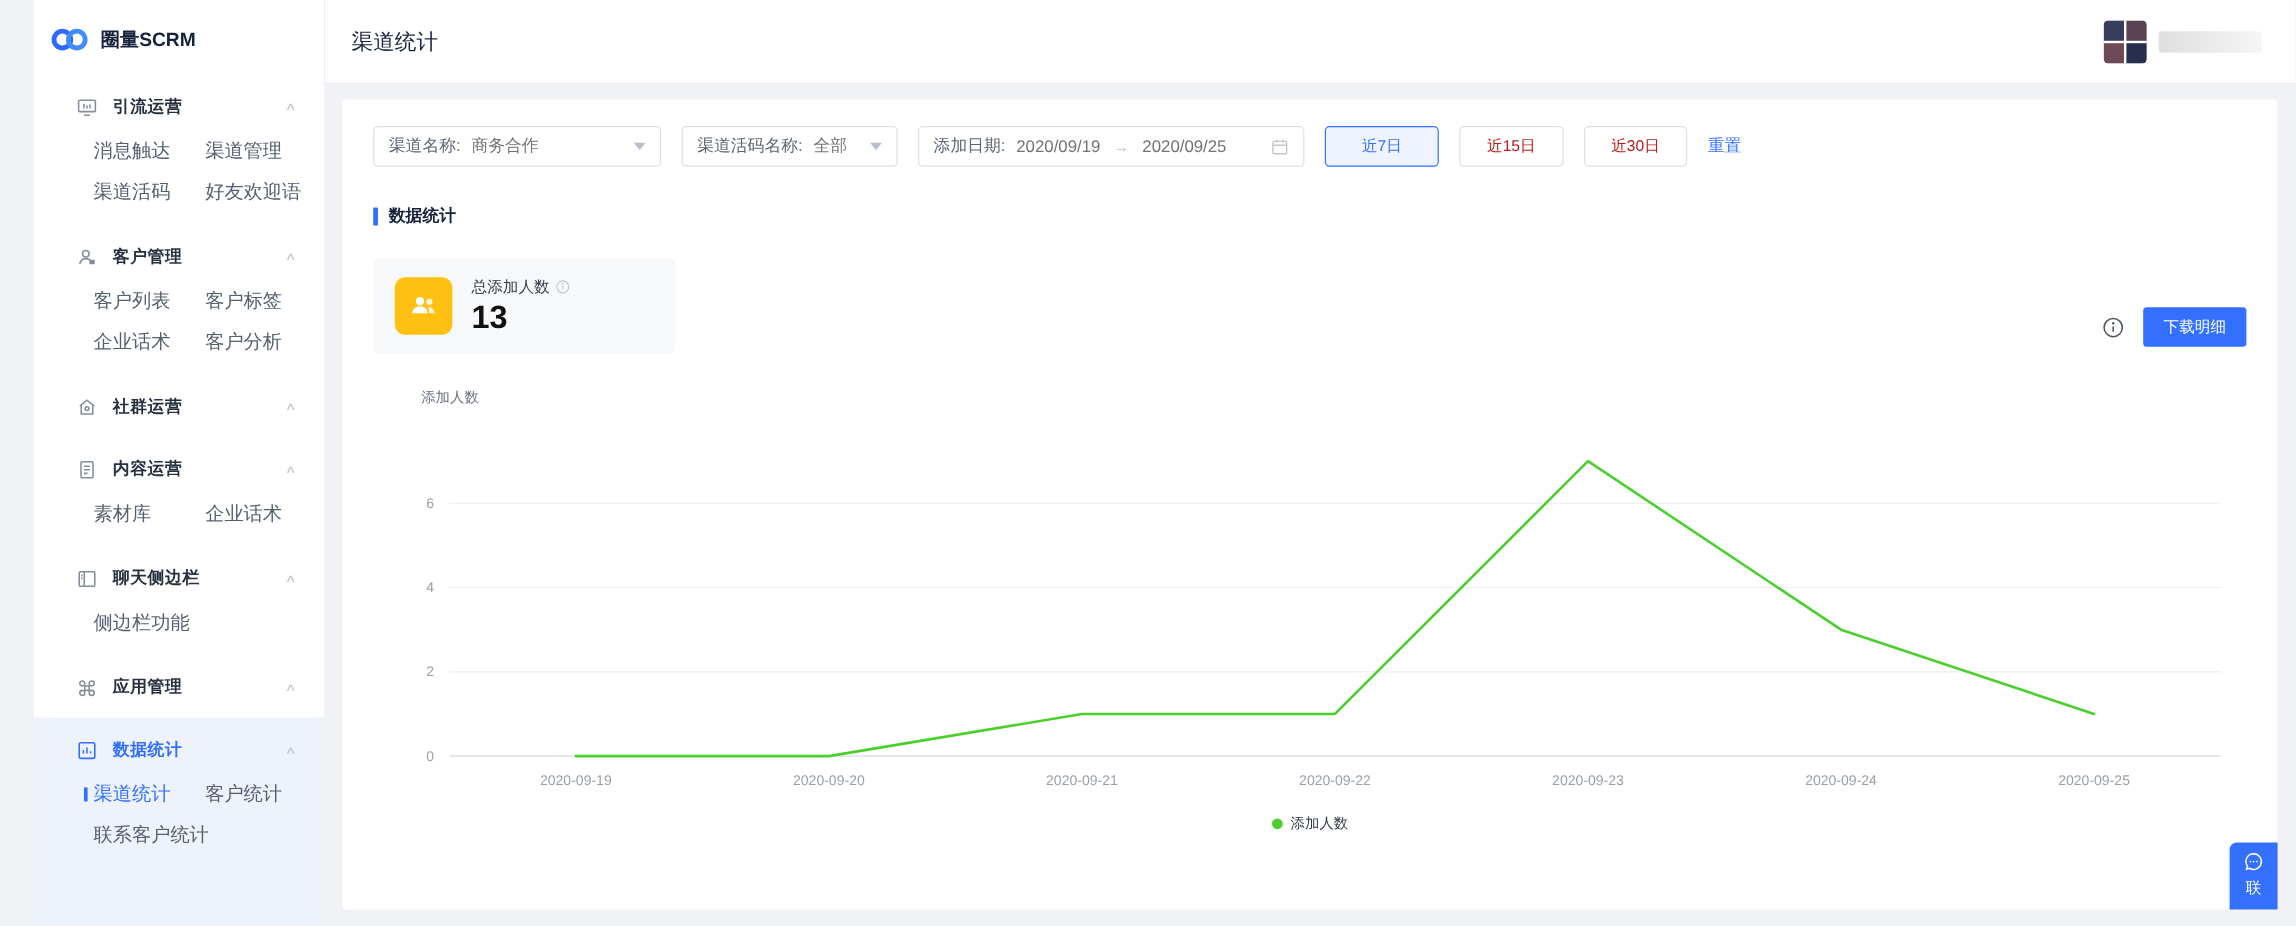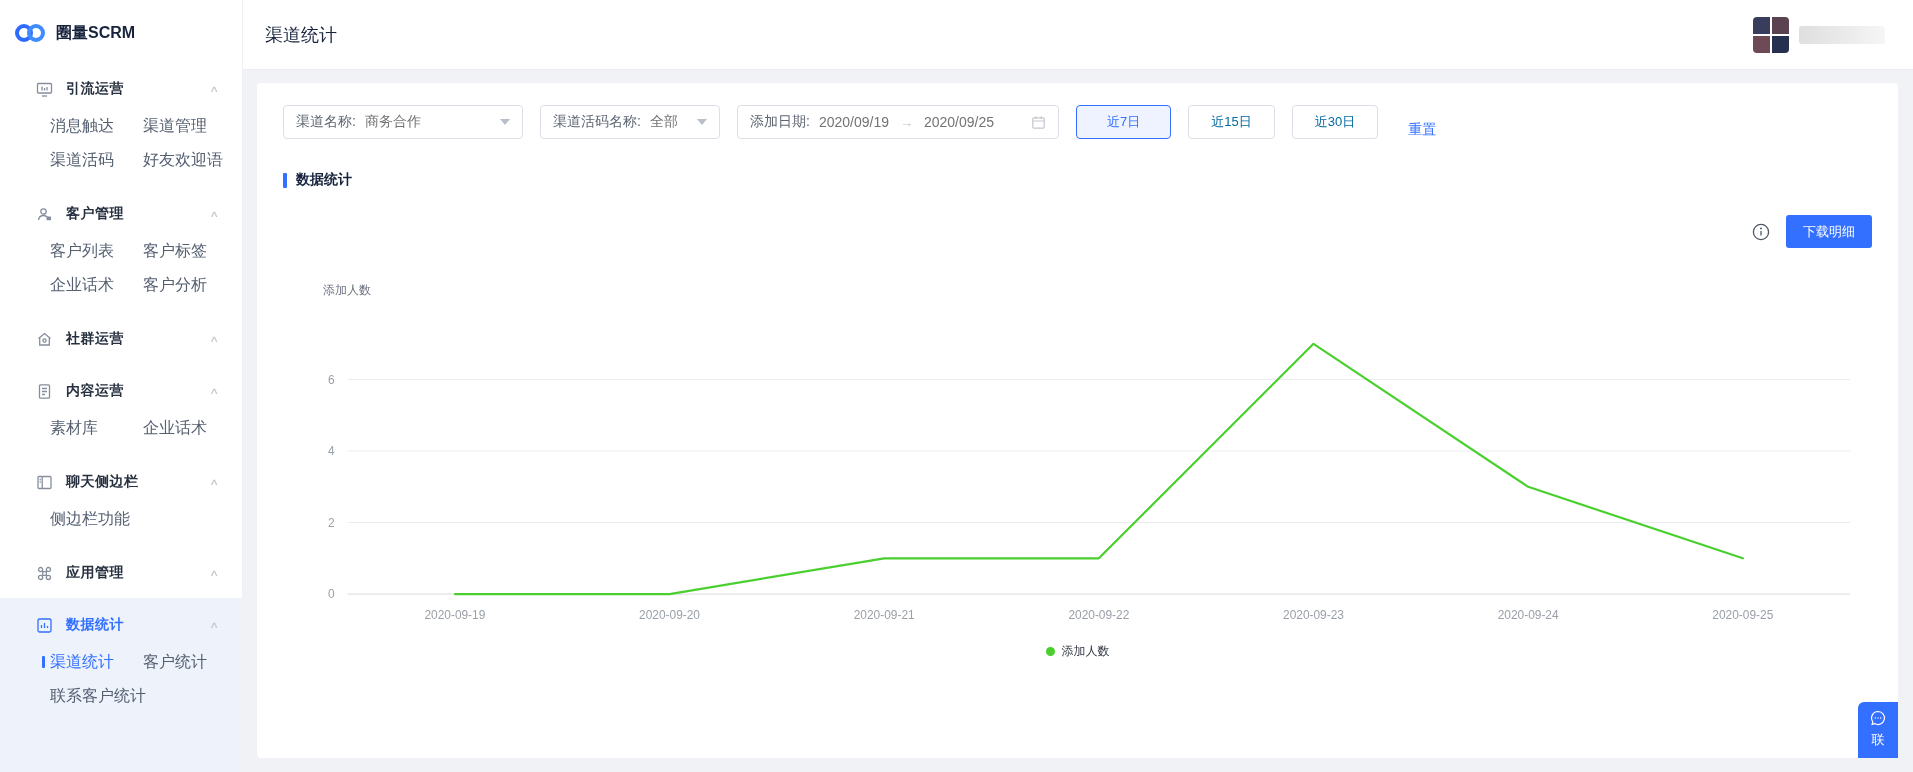--- a/index.html
+++ b/index.html
@@ -4,21 +4,21 @@
 <style>
   * { margin:0; padding:0; box-sizing:border-box; }
   html,body { width:1913px; height:772px; overflow:hidden;
     font-family:"Liberation Sans","DejaVu Sans",sans-serif; background:#f0f2f5; }
   :root{ --blue:#3370ff; --green:#4acf2f; --yellow:#fdc013; }
 
   .app { display:flex; width:1913px; height:772px; }
 
   
   .sidebar { width:243px; background:#fff; border-right:1px solid #eef0f3;
-    display:flex; flex-direction:column; flex-shrink:0; }
+    display:flex; flex-direction:column; flex-shrink:0;margin-left:28px; }
   .logo-row { display:flex; align-items:center; gap:10px; padding:22px 0 18px 14px; }
   .logo-mark { width:32px; height:22px; }
   .logo-text { font-size:16px; font-weight:bold; color:#17233d; }
   .nav { flex:1; display:flex; flex-direction:column; }
   .nav-group { padding:14px 0 12px 0; }
   .nav-title-row { position:relative; display:flex; align-items:center; height:26px;
     padding-left:36px; cursor:pointer; }
   .nav-icon { width:17px; height:17px; color:#868e9c; display:inline-flex; margin-right:13px; }
   .nav-icon svg { width:17px; height:17px; }
   .nav-title { font-size:14px; font-weight:600; color:#27303f; letter-spacing:.5px; }
@@ -44,38 +44,38 @@
       linear-gradient(#fff,#fff) 50% 0/2px 100% no-repeat,
       linear-gradient(#fff,#fff) 0 50%/100% 2px no-repeat,
       conic-gradient(#5a4250 0 25%, #26304e 0 50%, #6e4a56 0 75%, #383d5e 0); }
   .user-name-blur { width:86px; height:18px; border-radius:3px;
     background:linear-gradient(90deg,#dfdfdf,#ececec 60%,#f6f6f6); filter:blur(.6px); }
 
   .content { flex:1; padding:13px 15px 14px 14px; overflow:hidden; }
   .card { background:#fff; border-radius:4px; height:100%; padding:22px 26px; position:relative; }
 
   
-  .filter-row { display:flex; align-items:flex-end; gap:17px; }
+  .filter-row { display:flex; align-items:center; gap:17px; }
   .fbox { display:flex; align-items:center; height:34px; border:1px solid #dcdfe6;
     border-radius:4px; padding:0 12px; gap:9px; background:#fff; cursor:pointer; }
   .flabel { font-size:14px; color:#5e6673; }
   .fvalue { font-size:14px; color:#737373; font-weight:400; }
   .sel-caret { width:0; height:0; border-left:5px solid transparent; border-right:5px solid transparent;
     border-top:6px solid #b9bfc9; margin-left:auto; }
   .fbox.channel { width:240px; }
   .fbox.livecode { width:180px; }
   .fbox.daterange { width:322px; cursor:pointer; }
   .date-arrow { color:#b9bfc9; font-size:13px; padding:0 2px; }
   .cal-icon { margin-left:auto; color:#c3c7cf; display:flex; }
   .range-btn { height:34px; padding:0 22px; border:1px solid #dcdfe6; border-radius:4px;
-    background:#fff; font-size:13px; color:#0369a1; cursor:pointer;
+    background:#fff; font-size:13px; color:#b91c1c; cursor:pointer;
     font-family:inherit; }
   .range-btn.active { border-color:var(--blue); color:var(--blue); background:#eef3ff; padding:0 30px; }
   .reset-link { background:none; border:none; color:var(--blue); font-size:14px; cursor:pointer;
-    font-family:inherit; margin-left:13px; }
+    font-family:inherit; margin-left:0; }
 
   
   .section-title { display:flex; align-items:center; gap:9px; margin-top:32px; }
   .section-bar { width:4px; height:15px; background:var(--blue); border-radius:1px; }
   .section-text { font-size:14px; font-weight:bold; color:#17233d; }
 
   .stat-download-row { display:flex; align-items:flex-end; margin-top:26px; }
   .stat-card { width:252px; height:80px; background:#f7f8fa; border-radius:4px;
     display:flex; align-items:center; padding:0 18px; gap:16px; }
   .stat-icon { width:48px; height:48px; border-radius:9px; background:var(--yellow);
@@ -289,20 +289,43 @@
           <button class="range-btn">近30日</button>
           <button class="reset-link">重置</button>
         </div>
 
         <div class="section-title">
           <span class="section-bar"></span>
           <span class="section-text">数据统计</span>
         </div>
 
         <div class="stat-download-row">
+          <div class="stat-card">
+            <div class="stat-icon">
+              <svg viewBox="0 0 28 28" fill="#fff">
+                  <circle cx="11" cy="10" r="3.4"></circle>
+                  <path d="M4.5 20c.6-4 3.2-5.8 6.5-5.8s5.9 1.8 6.5 5.8z"></path>
+                  <circle cx="18.8" cy="10.5" r="2.6" opacity=".85"></circle>
+                  <path d="M17.6 14.6c2.9.2 5 1.9 5.6 5.4h-4.4c-.2-2.2-.6-4-1.2-5.4z" opacity=".85"></path>
+                </svg>
+            </div>
+            <div>
+              <div class="stat-label-row">
+                <span>总添加人数</span>
+                <span class="mini-info">
+                  <svg width="12" height="12" viewBox="0 0 12 12" fill="none">
+                      <circle cx="6" cy="6" r="5" stroke="currentColor"></circle>
+                      <path d="M6 5.2v3" stroke="currentColor"></path>
+                      <circle cx="6" cy="3.5" r=".7" fill="currentColor"></circle>
+                    </svg>
+                </span>
+              </div>
+              <div class="stat-value">13</div>
+            </div>
+          </div>
 
           <div class="dl-group">
             <span class="info-icon">
               <svg width="18" height="18" viewBox="0 0 18 18" fill="none">
                   <circle cx="9" cy="9" r="7.6" stroke="currentColor" stroke-width="1.3"></circle>
                   <path d="M9 8v4.4" stroke="currentColor" stroke-width="1.3"></path>
                   <circle cx="9" cy="5.4" r="1" fill="currentColor"></circle>
                 </svg>
             </span>
             <button class="dl-btn">下载明细</button>

